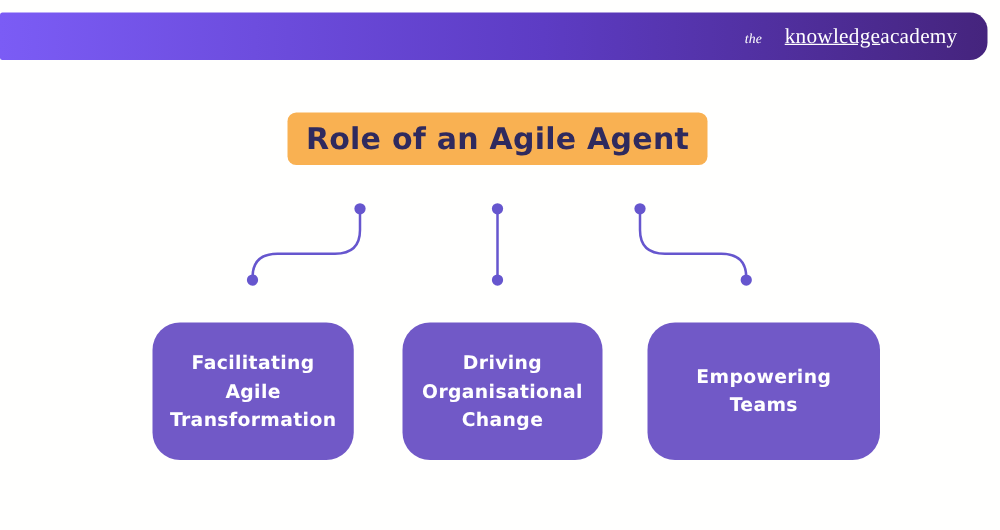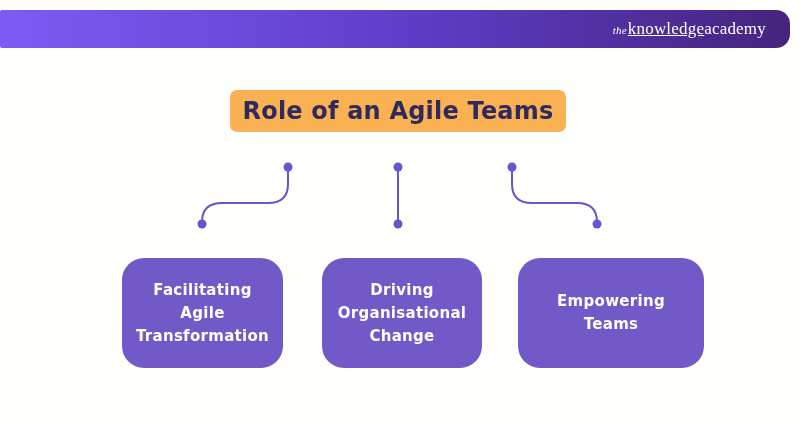--- a/index.html
+++ b/index.html
@@ -34,21 +34,21 @@
     color: #ffffff;
     font-family: "Liberation Serif", "DejaVu Serif", serif;
     font-size: 17px;
     padding-right: 24px;
     white-space: nowrap;
     letter-spacing: 0.2px;
   }
   .logo .logo-the {
     font-style: italic;
     font-size: 11px;
-    margin-right: 1px;
+    margin-right: 18px;
   }
   .logo .logo-knowledge { font-weight: 400; text-decoration: underline; }
   .logo .logo-academy  { font-weight: 400; }
   
   .title-box {
     position: absolute;
     left: 230px;
     top: 90px;
     width: 336px;
     height: 42px;
@@ -103,21 +103,21 @@
 
 <div class="slide">
 
   <header class="topbar">
     <div class="logo">
       <span class="logo-the">the</span><span class="logo-knowledge">knowledge</span><span class="logo-academy">academy</span>
     </div>
   </header>
 
   <div class="title-box">
-    <h1>Role of an Agile Teams</h1>
+    <h1>Role of an Agile Agent</h1>
   </div>
 
   <svg class="connectors" viewBox="0 0 800 424" xmlns="http://www.w3.org/2000/svg">
 
     <path d="M 288 167 L 288 184 Q 288 203 268 203 L 222 203 Q 202 203 202 222 L 202 224" fill="none" stroke-width="2" stroke="#6656ce"></path>
 
     <path d="M 398 167 L 398 224" fill="none" stroke-width="2" stroke="#6656ce"></path>
 
     <path d="M 512 167 L 512 184 Q 512 203 532 203 L 577 203 Q 597 203 597 222 L 597 224" fill="none" stroke-width="2" stroke="#6656ce"></path>
 

